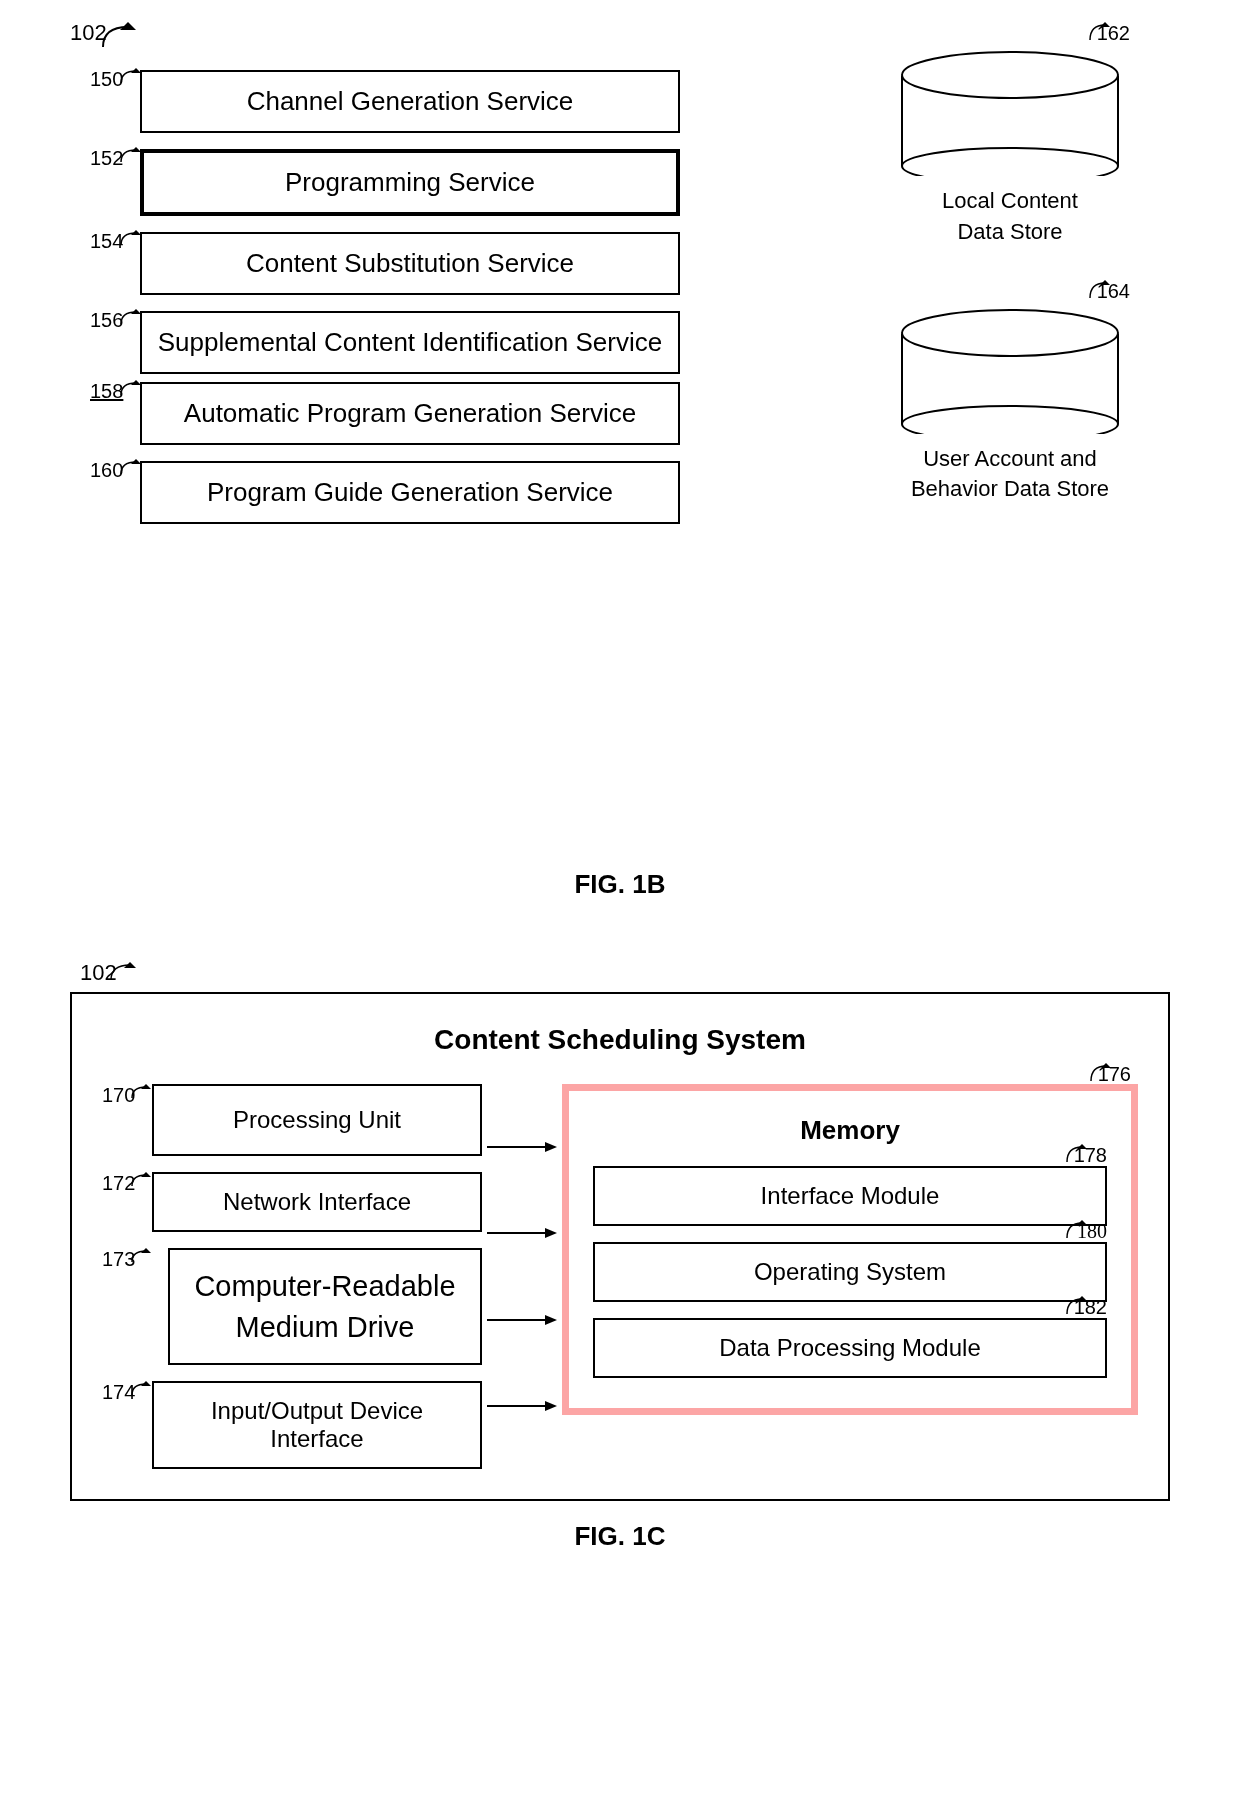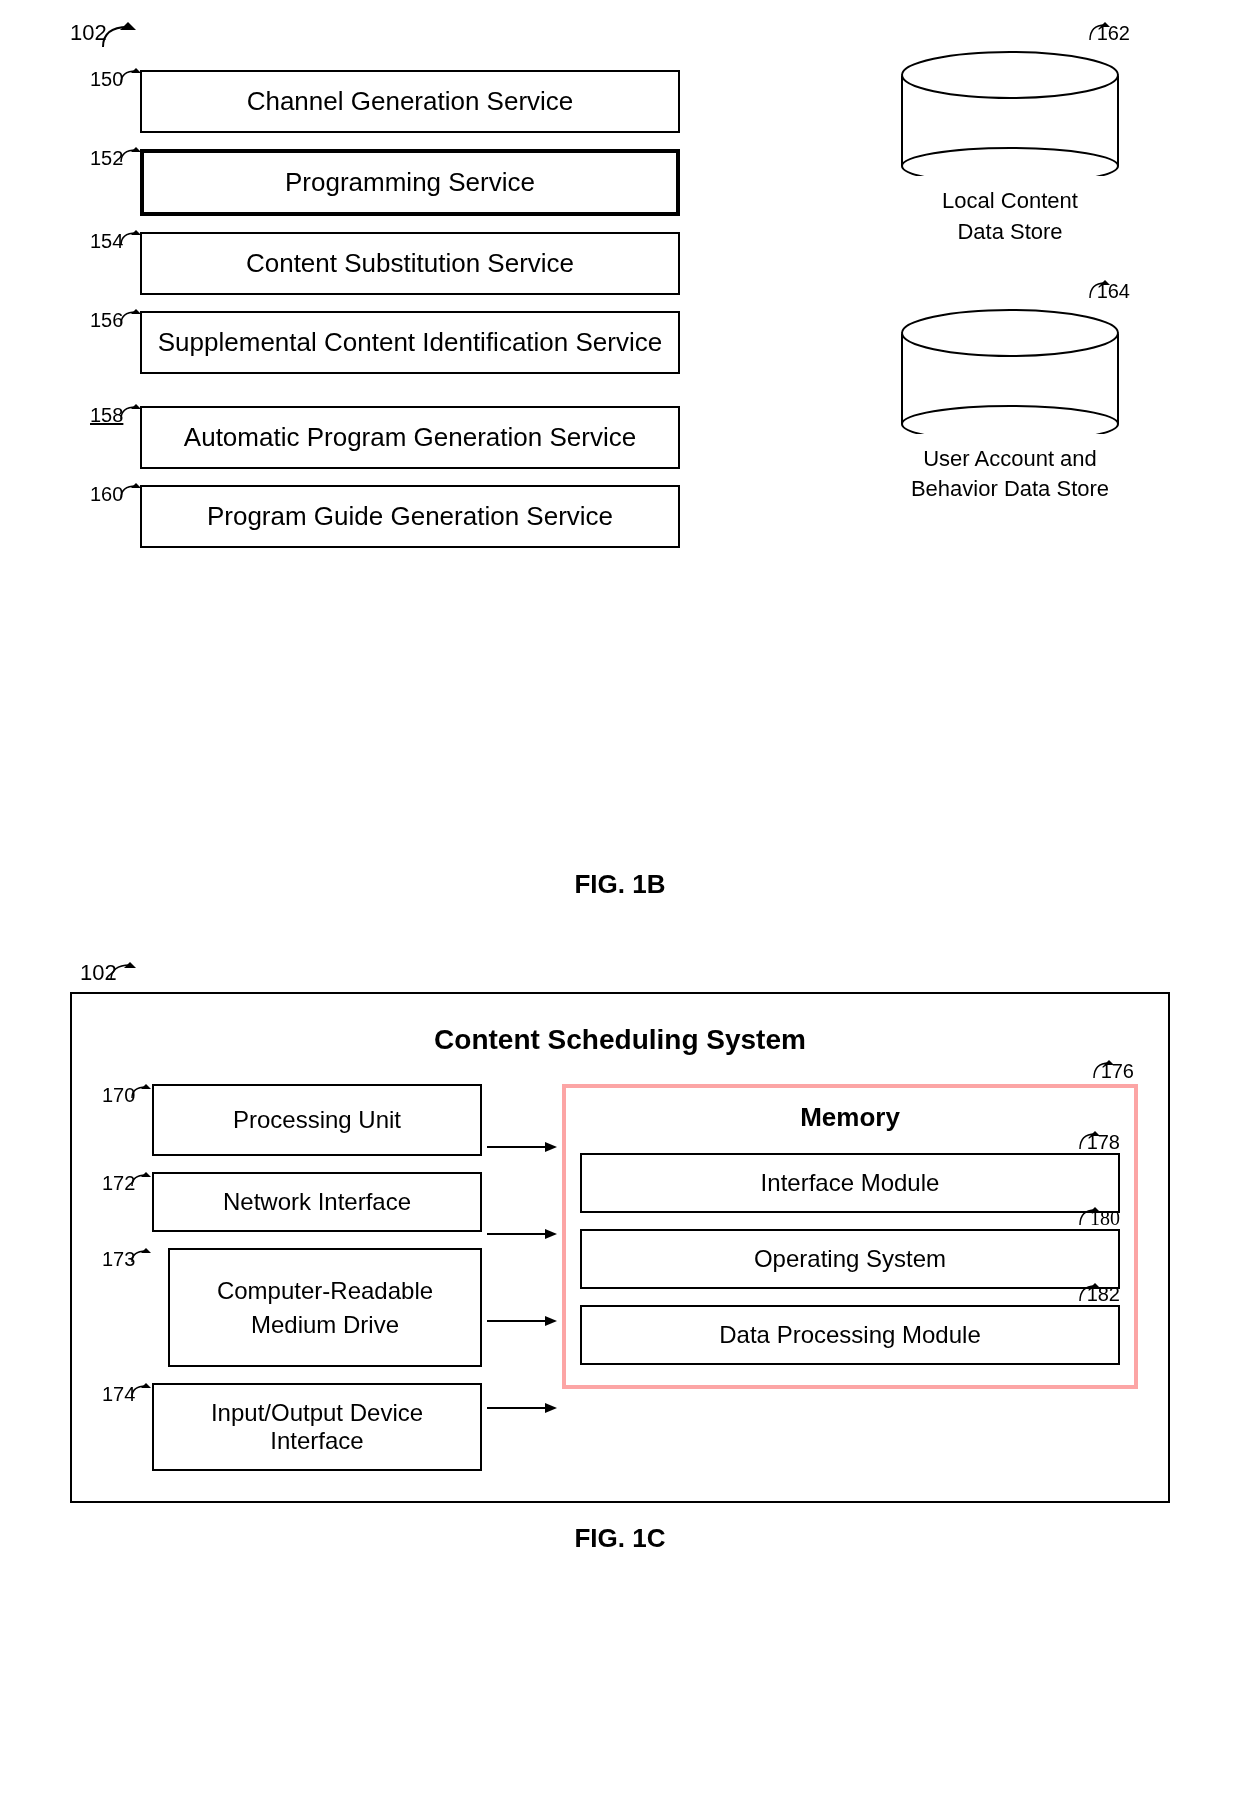--- a/index.html
+++ b/index.html
@@ -61,21 +61,21 @@
       <span style="position:absolute; left:0; top:-2px; font-size:20px;">154</span>
       <svg style="position:absolute; left:28px; top:-2px;" width="25" height="20">
         <path d="M3,15 Q3,3 18,3" stroke="#000" stroke-width="1.5" fill="none"></path>
         <polygon points="18,0 23,5 13,5" fill="#000"></polygon>
       </svg>
       <div style="margin-left:50px; border:2px solid #000; padding:14px; text-align:center; font-size:26px;">
         <span>Content Substitution Service</span>
       </div>
     </div>
 
-    <div style="position:relative; margin-bottom:32px;">
+    <div style="position:relative; margin-bottom:8px;">
       <span style="position:absolute; left:0; top:-2px; font-size:20px;">156</span>
       <svg style="position:absolute; left:28px; top:-2px;" width="25" height="20">
         <path d="M3,15 Q3,3 18,3" stroke="#000" stroke-width="1.5" fill="none"></path>
         <polygon points="18,0 23,5 13,5" fill="#000"></polygon>
       </svg>
       <div style="margin-left:50px; border:2px solid #000; padding:14px; text-align:center; font-size:26px;">
         <span>Supplemental Content Identification Service</span>
       </div>
     </div>
 
@@ -193,21 +193,21 @@
             <span>Network Interface</span>
           </div>
         </div>
 
         <div style="position:relative;">
           <span style="position:absolute; left:0; top:0; font-size:20px;">173</span>
           <svg style="position:absolute; left:28px; top:0;" width="22" height="18">
             <path d="M2,14 Q2,3 16,3" stroke="#000" stroke-width="1.5" fill="none"></path>
             <polygon points="16,0 21,5 11,5" fill="#000"></polygon>
           </svg>
-          <div style="margin-left:66px; border:2px solid #000; padding:24px 14px; text-align:center; font-size:24px; line-height:1.4;">
+          <div style="margin-left:66px; border:2px solid #000; padding:16px 14px; text-align:center; font-size:29px; line-height:1.4;">
             Computer-Readable<br>Medium Drive
           </div>
         </div>
 
         <div style="position:relative;">
           <span style="position:absolute; left:0; top:0; font-size:20px;">174</span>
           <svg style="position:absolute; left:28px; top:0;" width="22" height="18">
             <path d="M2,14 Q2,3 16,3" stroke="#000" stroke-width="1.5" fill="none"></path>
             <polygon points="16,0 21,5 11,5" fill="#000"></polygon>
           </svg>
@@ -234,21 +234,21 @@
           <line x1="0" y1="10" x2="58" y2="10" stroke="#000" stroke-width="2"></line>
           <polygon points="58,5 70,10 58,15" fill="#000"></polygon>
         </svg>
 
         <svg width="70" height="20">
           <line x1="0" y1="10" x2="58" y2="10" stroke="#000" stroke-width="2"></line>
           <polygon points="58,5 70,10 58,15" fill="#000"></polygon>
         </svg>
       </div>
 
-      <div style="flex:1; border:4px solid #fca5a5; padding:14px; position:relative;">
+      <div style="flex:1; border:7px solid #fca5a5; padding:24px; position:relative;">
 
         <span style="position:absolute; top:-28px; right:0; font-size:20px;">176</span>
         <svg style="position:absolute; top:-28px; right:18px;" width="25" height="22">
           <path d="M3,18 Q3,3 18,3" stroke="#000" stroke-width="1.5" fill="none"></path>
           <polygon points="18,0 23,5 13,5" fill="#000"></polygon>
         </svg>
 
         <div style="text-align:center; font-size:26px; font-weight:bold; margin-bottom:20px;">Memory</div>
 
         <div style="position:relative; margin-bottom:16px;">

